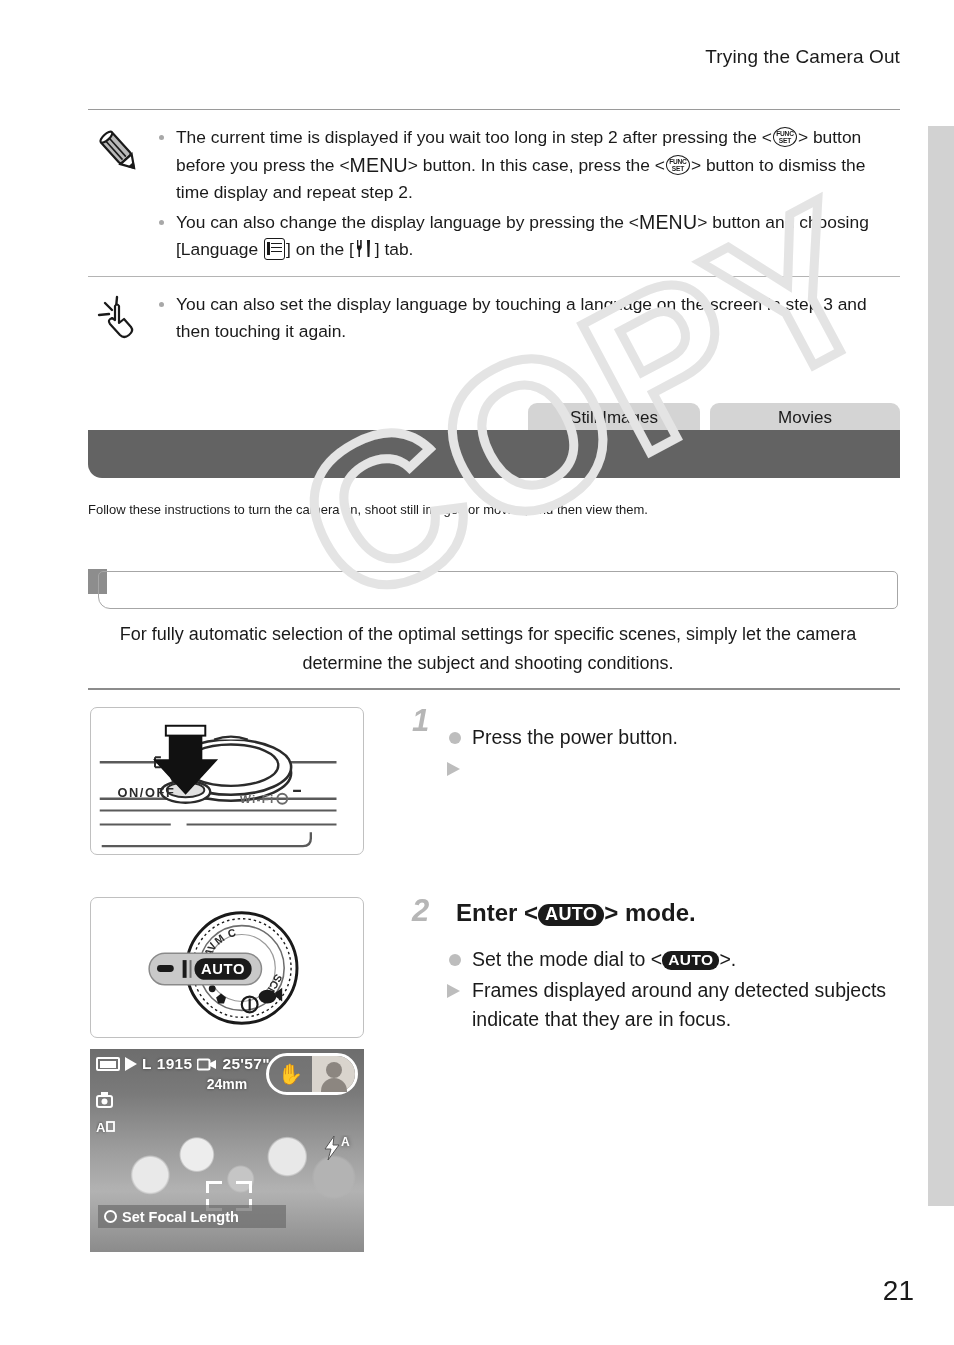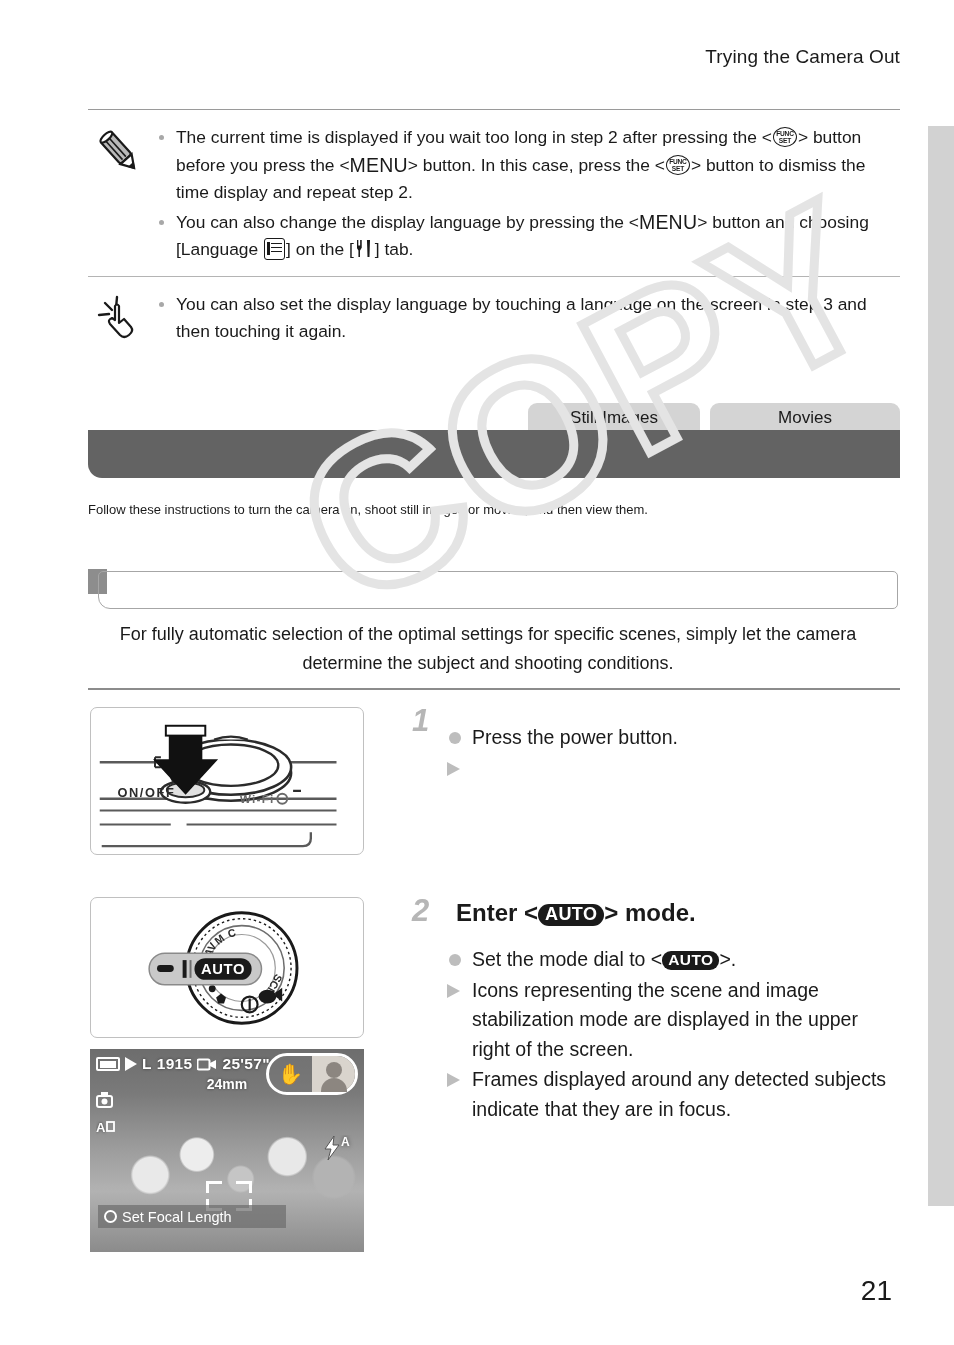--- a/index.html
+++ b/index.html
@@ -346,21 +346,21 @@
     font-weight: bold;
     letter-spacing: .4px;
     line-height: 18px;
     vertical-align: 1px;
   }
   .step-title .auto-badge { font-size: 18px; line-height: 21px; border-radius: 11px; padding: 0 7px 1px 7px; }
 
   
   .pagenum {
     position: absolute;
-    right: 62px;
+    right: 40px;
     bottom: 38px;
     font-size: 28px;
     color: #1a1a1a;
   }
 
   
   .watermark {
     position: absolute;
     left: 262px;
     top: 440px;
@@ -509,20 +509,21 @@
     left: 8px; bottom: 24px;
     height: 23px;
     background: rgba(110,110,110,.72);
     color: #fff;
     font-size: 14.5px;
     padding: 0 10px 0 6px;
     display: flex;
     align-items: center;
     gap: 5px;
     width: 188px;
+    font-weight: bold;
   }
   .ring {
     width: 13px; height: 13px;
     border: 2.5px solid #fff;
     border-radius: 50%;
     display: inline-block;
   }
 </style>
 </head>
 <body>
@@ -747,22 +748,18 @@
 <div class="step" style="top:897px;">
   <div class="step-num">2</div>
   <h2 class="step-title"><span>Enter &lt;</span><span class="auto-badge">AUTO</span><span>&gt; mode.</span></h2>
   <ul class="step-list">
     <li>
       <span class="bul"></span>
       <span>Set the mode dial to &lt;</span><span class="auto-badge">AUTO</span><span>&gt;.</span>
     </li>
     <li>
       <span class="tri"></span>
-      <span>Icons representing the scene and image stabilization mode are displayed in the upper right of the screen.</span>
-    </li>
-    <li>
-      <span class="tri"></span>
       <span>Frames displayed around any detected subjects indicate that they are in focus.</span>
     </li>
   </ul>
 </div>
 
 <div class="pagenum">21</div>
 
 </body></html>

